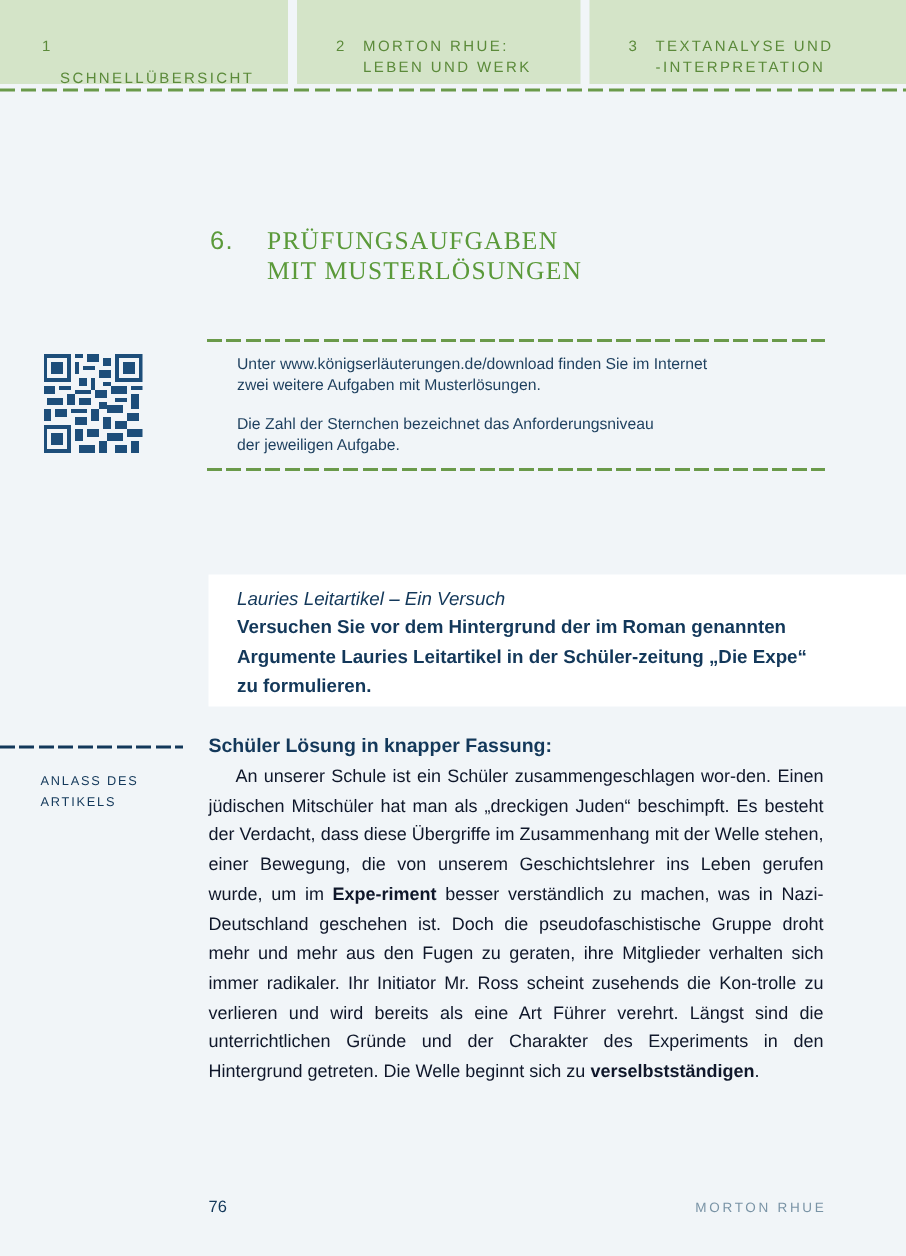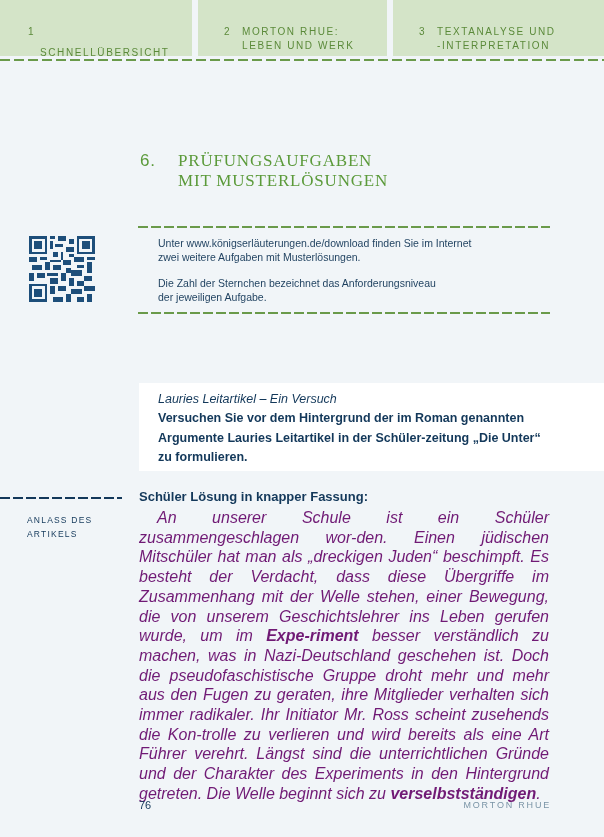--- a/index.html
+++ b/index.html
@@ -55,22 +55,22 @@
   .side-dash {
     position: absolute; left: 0; top: 497px; width: 122px; height: 1.5px;
     background: repeating-linear-gradient(90deg, #13385a 0 10px, transparent 10px 13px);
   }
   .side-note {
     position: absolute; left: 27px; top: 513px; font-size: 8.5px; letter-spacing: 1.2px; line-height: 14px; color: #13385a;
   }
   .sol-heading { position: absolute; left: 139px; top: 489px; font-size: 13px; font-weight: bold; color: #13385a; }
   .sol-text {
     position: absolute; left: 139px; top: 508px; width: 410px;
-    font-size: 16px; line-height: 19.7px; color: #701a75;
-    text-align: justify; text-indent: 18px; font-style: italic;
+    font-size: 12px; line-height: 19.7px; color: #0f172a;
+    text-align: justify; text-indent: 18px;
   }
   .sol-text b { font-weight: bold; }
   .page-num { position: absolute; left: 139px; top: 799px; font-size: 11px; color: #13385a; }
   .footer-title { position: absolute; right: 53px; top: 800px; font-size: 9px; letter-spacing: 1.8px; color: #7a94a6; }
 </style>
 </head>
 <body>
 
 <div class="tabs">
   <div class="tab" id="tab1">
@@ -165,21 +165,21 @@
   <span>Die Zahl der Sternchen bezeichnet das Anforderungsniveau</span><br>
   <span>der jeweiligen Aufgabe.</span>
 </div>
 
 <div class="dash-green" style="top:312px"></div>
 
 <div class="task-heading">Aufgabe 1 *</div>
 
 <div class="task-box">
   <div class="sub">Lauries Leitartikel – Ein Versuch</div>
-  <div class="body">Versuchen Sie vor dem Hintergrund der im Roman genannten Argumente Lauries Leitartikel in der Schüler-zeitung „Die Unter“ zu formulieren.</div>
+  <div class="body">Versuchen Sie vor dem Hintergrund der im Roman genannten Argumente Lauries Leitartikel in der Schüler-zeitung „Die Expe“ zu formulieren.</div>
 </div>
 
 <div class="side-dash"></div>
 <div class="side-note">
   <span>ANLASS DES</span><br>
   <span>ARTIKELS</span>
 </div>
 
 <div class="sol-heading">Schüler Lösung in knapper Fassung:</div>
 <div class="sol-text"><span>An unserer Schule ist ein Schüler zusammengeschlagen wor-den. Einen jüdischen Mitschüler hat man als „dreckigen Juden“ beschimpft. Es besteht der Verdacht, dass diese Übergriffe im Zusammenhang mit der Welle stehen, einer Bewegung, die von unserem Geschichtslehrer ins Leben gerufen wurde, um im </span><b>Expe-riment</b><span> besser verständlich zu machen, was in Nazi-Deutschland geschehen ist. Doch die pseudofaschistische Gruppe droht mehr und mehr aus den Fugen zu geraten, ihre Mitglieder verhalten sich immer radikaler. Ihr Initiator Mr. Ross scheint zusehends die Kon-trolle zu verlieren und wird bereits als eine Art Führer verehrt. Längst sind die unterrichtlichen Gründe und der Charakter des Experiments in den Hintergrund getreten. Die Welle beginnt sich zu </span><b>verselbstständigen</b><span>.</span></div>

